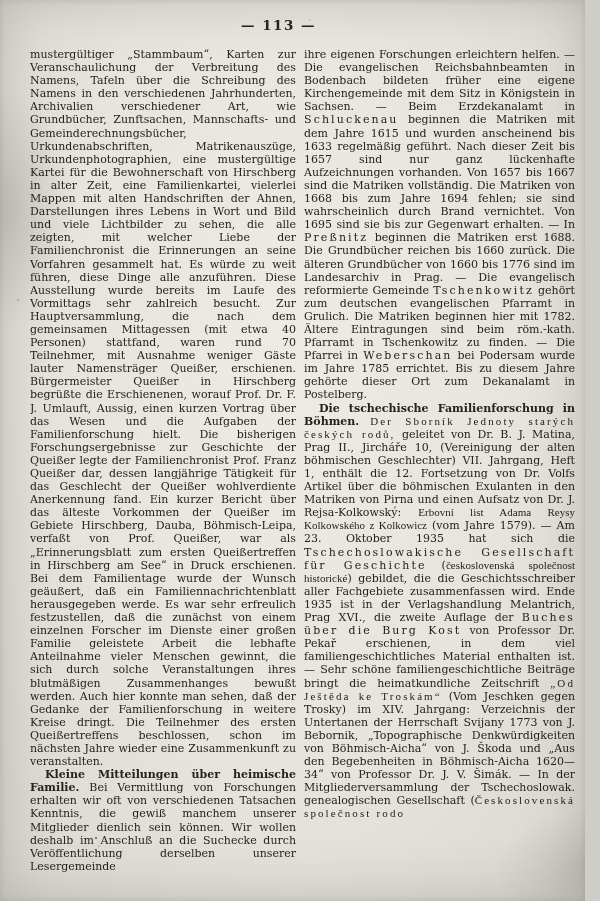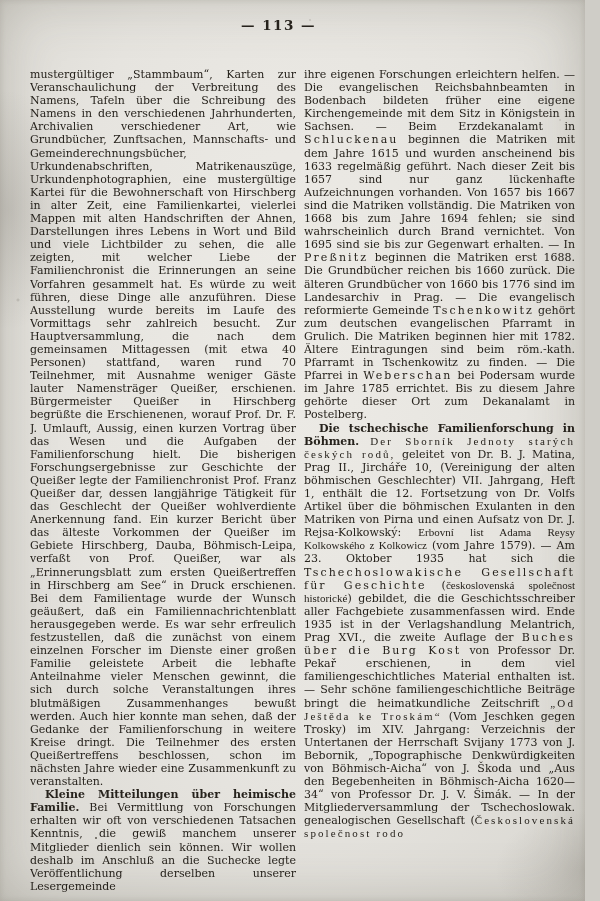--- a/index.html
+++ b/index.html
@@ -21,21 +21,21 @@
       radial-gradient(circle 2px at 310px 20px, rgba(60,55,45,.25) 0, transparent 70%),
       radial-gradient(ellipse 90px 160px at 8px 210px, rgba(70,64,54,.16) 0, transparent 75%),
       radial-gradient(ellipse 120px 80px at 585px 870px, rgba(70,64,54,.14) 0, transparent 75%);
   }
   .page-number{
     position:absolute;top:17px;left:0;width:100%;
     text-align:center;font-weight:bold;font-size:13.5px;letter-spacing:1.5px;
     transform:translateX(-14px);
   }
   .col{
-    position:absolute;top:68px;font-size:11px;line-height:13.1px;
+    position:absolute;top:48px;font-size:11px;line-height:13.1px;
     text-align:justify;overflow:hidden;max-height:838px;
     hyphens:auto;-webkit-hyphens:auto;word-spacing:0.3px;
   }
   .col-left{left:30px;width:266px;}
   .col-right{left:304px;width:271px;}
   p.para{margin:0;}
   p.para.lead{text-indent:15px;}
   .seg-normal{}
   .seg-bold{font-weight:bold;}
   .seg-spaced{letter-spacing:2.1px;}
@@ -43,19 +43,19 @@
   .seg-roman-spaced{font-family:"Liberation Serif", serif;letter-spacing:2.1px;}
 </style>
 </head>
 <body>
 
 <div class="page">
   <div class="noise"></div>
   <div class="page-number">— 113 —</div>
   <div class="col col-left" id="col-left">
       <p class="para"><span class="seg-normal">mustergültiger „Stammbaum“, Karten zur Veranschaulichung der Verbreitung des Namens, Tafeln über die Schreibung des Namens in den verschiedenen Jahrhunderten, Archivalien verschiedener Art, wie Grundbücher, Zunftsachen, Mannschafts- und Gemeinderechnungsbücher, Urkundenabschriften, Matrikenauszüge, Urkundenphotographien, eine mustergültige Kartei für die Bewohnerschaft von Hirschberg in alter Zeit, eine Familienkartei, vielerlei Mappen mit alten Handschriften der Ahnen, Darstellungen ihres Lebens in Wort und Bild und viele Lichtbilder zu sehen, die alle zeigten, mit welcher Liebe der Familienchronist die Erinnerungen an seine Vorfahren gesammelt hat. Es würde zu weit führen, diese Dinge alle anzuführen. Diese Ausstellung wurde bereits im Laufe des Vormittags sehr zahlreich besucht. Zur Hauptversammlung, die nach dem gemeinsamen Mittagessen (mit etwa 40 Personen) stattfand, waren rund 70 Teilnehmer, mit Ausnahme weniger Gäste lauter Namensträger Queißer, erschienen. Bürgermeister Queißer in Hirschberg begrüßte die Erschienenen, worauf Prof. Dr. F. J. Umlauft, Aussig, einen kurzen Vortrag über das Wesen und die Aufgaben der Familienforschung hielt. Die bisherigen Forschungsergebnisse zur Geschichte der Queißer legte der Familienchronist Prof. Franz Queißer dar, dessen langjährige Tätigkeit für das Geschlecht der Queißer wohlverdiente Anerkennung fand. Ein kurzer Bericht über das älteste Vorkommen der Queißer im Gebiete Hirschberg, Dauba, Böhmisch-Leipa, verfaßt von Prof. Queißer, war als „Erinnerungsblatt zum ersten Queißertreffen in Hirschberg am See“ in Druck erschienen. Bei dem Familientage wurde der Wunsch geäußert, daß ein Familiennachrichtenblatt herausgegeben werde. Es war sehr erfreulich festzustellen, daß die zunächst von einem einzelnen Forscher im Dienste einer großen Familie geleistete Arbeit die lebhafte Anteilnahme vieler Menschen gewinnt, die sich durch solche Veranstaltungen ihres blutmäßigen Zusammenhanges bewußt werden. Auch hier konnte man sehen, daß der Gedanke der Familienforschung in weitere Kreise dringt. Die Teilnehmer des ersten Queißertreffens beschlossen, schon im nächsten Jahre wieder eine Zusammenkunft zu veranstalten.</span></p>
-      <p class="para lead"><span class="seg-bold">Kleine Mitteilungen über heimische Familie.</span><span class="seg-normal"> Bei Vermittlung von Forschungen erhalten wir oft von verschiedenen Tatsachen Kenntnis, die gewiß manchem unserer Mitglieder dienlich sein können. Wir wollen deshalb im Anschluß an die Suchecke legte Veröffentlichung derselben unserer Lesergemeinde</span></p>
+      <p class="para lead"><span class="seg-bold">Kleine Mitteilungen über heimische Familie.</span><span class="seg-normal"> Bei Vermittlung von Forschungen erhalten wir oft von verschiedenen Tatsachen Kenntnis, die gewiß manchem unserer Mitglieder dienlich sein können. Wir wollen deshalb im Anschluß an die Suchecke durch Veröffentlichung derselben unserer Lesergemeinde</span></p>
     </div>
   <div class="col col-right" id="col-right">
       <p class="para"><span class="seg-normal">ihre eigenen Forschungen erleichtern helfen. — Die evangelischen Reichsbahnbeamten in Bodenbach bildeten früher eine eigene Kirchengemeinde mit dem Sitz in Königstein in Sachsen. — Beim Erzdekanalamt in </span><span class="seg-spaced">Schluckenau</span><span class="seg-normal"> beginnen die Matriken mit dem Jahre 1615 und wurden anscheinend bis 1633 regelmäßig geführt. Nach dieser Zeit bis 1657 sind nur ganz lückenhafte Aufzeichnungen vorhanden. Von 1657 bis 1667 sind die Matriken vollständig. Die Matriken von 1668 bis zum Jahre 1694 fehlen; sie sind wahrscheinlich durch Brand vernichtet. Von 1695 sind sie bis zur Gegenwart erhalten. — In </span><span class="seg-spaced">Preßnitz</span><span class="seg-normal"> beginnen die Matriken erst 1688. Die Grundbücher reichen bis 1660 zurück. Die älteren Grundbücher von 1660 bis 1776 sind im Landesarchiv in Prag. — Die evangelisch reformierte Gemeinde </span><span class="seg-spaced">Tschenkowitz</span><span class="seg-normal"> gehört zum deutschen evangelischen Pfarramt in Grulich. Die Matriken beginnen hier mit 1782. Ältere Eintragungen sind beim röm.-kath. Pfarramt in Tschenkowitz zu finden. — Die Pfarrei in </span><span class="seg-spaced">Weberschan</span><span class="seg-normal"> bei Podersam wurde im Jahre 1785 errichtet. Bis zu diesem Jahre gehörte dieser Ort zum Dekanalamt in Postelberg.</span></p>
       <p class="para lead"><span class="seg-bold">Die tschechische Familienforschung in Böhmen.</span><span class="seg-normal"> </span><span class="seg-roman-spaced">Der Sborník Jednoty starých českých rodů,</span><span class="seg-normal"> geleitet von Dr. B. J. Matina, Prag II., Jircháře 10, (Vereinigung der alten böhmischen Geschlechter) VII. Jahrgang, Heft 1, enthält die 12. Fortsetzung von Dr. Volfs Artikel über die böhmischen Exulanten in den Matriken von Pirna und einen Aufsatz von Dr. J. Rejsa-Kolkowský: </span><span class="seg-roman">Erbovní list Adama Reysy Kolkowského z Kolkowicz</span><span class="seg-normal"> (vom Jahre 1579). — Am 23. Oktober 1935 hat sich die </span><span class="seg-spaced">Tschechoslowakische Gesellschaft für Geschichte</span><span class="seg-normal"> (</span><span class="seg-roman">československá společnost historické</span><span class="seg-normal">) gebildet, die die Geschichtsschreiber aller Fachgebiete zusammenfassen wird. Ende 1935 ist in der Verlagshandlung Melantrich, Prag XVI., die zweite Auflage der </span><span class="seg-spaced">Buches über die Burg Kost</span><span class="seg-normal"> von Professor Dr. Pekař erschienen, in dem viel familiengeschichtliches Material enthalten ist. — Sehr schöne familiengeschichtliche Beiträge bringt die heimatkundliche Zeitschrift </span><span class="seg-roman-spaced">„Od Ještěda ke Troskám“</span><span class="seg-normal"> (Vom Jeschken gegen Trosky) im XIV. Jahrgang: Verzeichnis der Untertanen der Herrschaft Svijany 1773 von J. Bebornik, „Topographische Denkwürdigkeiten von Böhmisch-Aicha“ von J. Škoda und „Aus den Begebenheiten in Böhmisch-Aicha 1620—34“ von Professor Dr. J. V. Šimák. — In der Mitgliederversammlung der Tschechoslowak. genealogischen Gesellschaft (</span><span class="seg-roman-spaced">Česko­slovenská společnost rodo</span></p>
     </div>
 </div>
 
 </body></html>

